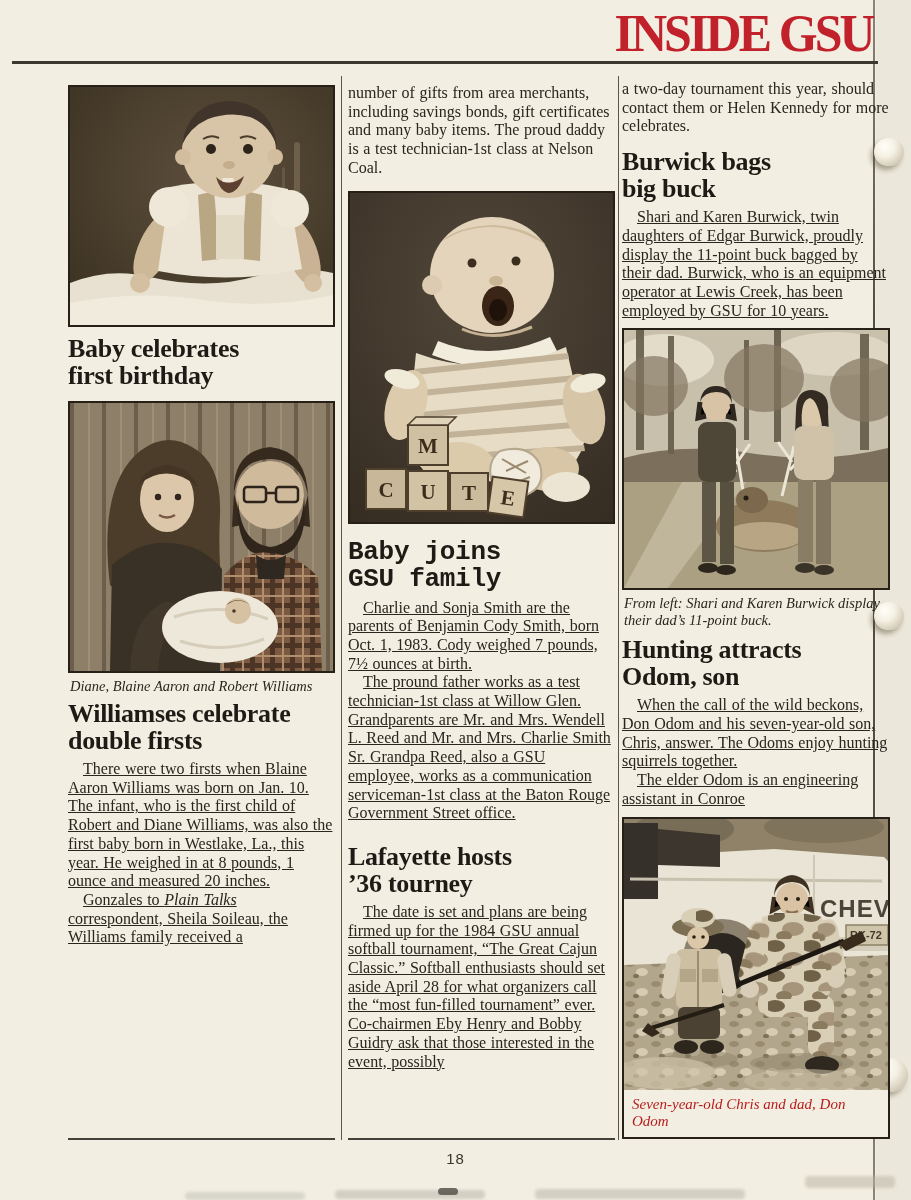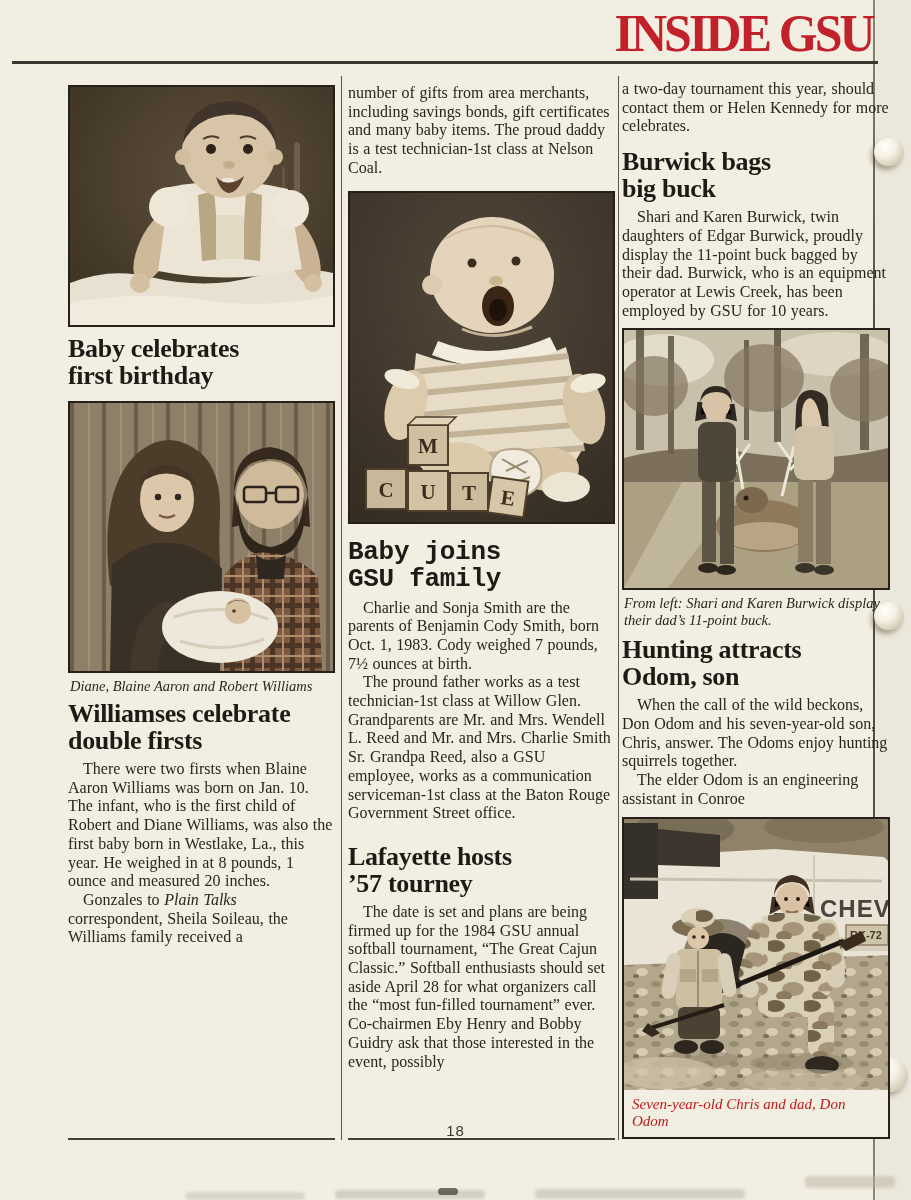--- a/index.html
+++ b/index.html
@@ -29,27 +29,27 @@
   #col-left{left:68px;width:267px;}
   #col-middle{left:348px;width:267px;}
   #col-right{left:622px;width:268px;}
   .vrule{position:absolute;top:76px;width:1px;height:1064px;background:#5a554b;}
   .hrule{position:absolute;top:1138px;height:2px;background:#45413a;}
   
   .headline{font-weight:bold;font-size:26px;line-height:27px;color:#1e1b16;
     margin:0 0 6px 0;letter-spacing:-.3px;}
   .headline span{display:block;}
   .bodytext{font-size:16px;line-height:18.7px;margin:0;word-spacing:.6px;text-align:left;}
-  .ind{text-indent:15px;}
+  .ind{text-indent:15px;text-decoration:underline;}
   .caption{font-style:italic;font-size:14.5px;line-height:17px;margin:5px 2px 0 2px;color:#2a261f;}
   .photo-frame{border:2px solid #262018;line-height:0;background:#cfc6b2;}
   .photo-frame svg{display:block;}
   .framed-caption{line-height:normal;background:#f2eee1;}
   .inner-caption{font-style:italic;font-size:15px;line-height:17px;padding:6px 6px 7px 8px;color:#b91c1c;}
-  .page-number{position:absolute;top:1122px;left:0;width:911px;text-align:center;
+  .page-number{position:absolute;top:1150px;left:0;width:911px;text-align:center;
     font-family:"Liberation Sans",sans-serif;font-size:15px;letter-spacing:1px;color:#3a362e;}
   .smudge{position:absolute;border-radius:4px;filter:blur(1.5px);}
 </style>
 </head>
 <body>
 
 <div class="right-strip"></div>
 <div class="page-edge"></div>
 <div class="rivet" style="left:874px;top:138px;"></div>
 <div class="rivet" style="left:874px;top:602px;"></div>
@@ -222,21 +222,21 @@
 
   <h2 class="headline" style="margin-top:15px;font-family:Liberation Mono, monospace;">
     <span>Baby joins</span>
     <span>GSU family</span>
   </h2>
   <p class="bodytext ind">Charlie and Sonja Smith are the parents of Benjamin Cody Smith, born Oct. 1, 1983. Cody weighed 7 pounds, 7½ ounces at birth.</p>
   <p class="bodytext ind">The pround father works as a test technician-1st class at Willow Glen. Grandparents are Mr. and Mrs. Wendell L. Reed and Mr. and Mrs. Charlie Smith Sr. Grandpa Reed, also a GSU employee, works as a communication serviceman-1st class at the Baton Rouge Government Street office.</p>
 
   <h2 class="headline" style="margin-top:20px;">
     <span>Lafayette hosts</span>
-    <span>’57 tourney</span>
+    <span>’36 tourney</span>
   </h2>
   <p class="bodytext ind">The date is set and plans are being firmed up for the 1984 GSU annual softball tournament, “The Great Cajun Classic.” Softball enthusiasts should set aside April 28 for what organizers call the “most fun-filled tournament” ever. Co-chairmen Eby Henry and Bobby Guidry ask that those interested in the event, possibly</p>
 </div>
 
 <div class="col" id="col-right">
 
   <p class="bodytext" style="margin-top:2px;">a two-day tournament this year, should contact them or Helen Kennedy for more celebrates.</p>
 
   <h2 class="headline" style="margin-top:12px;">
     <span>Burwick bags</span>

